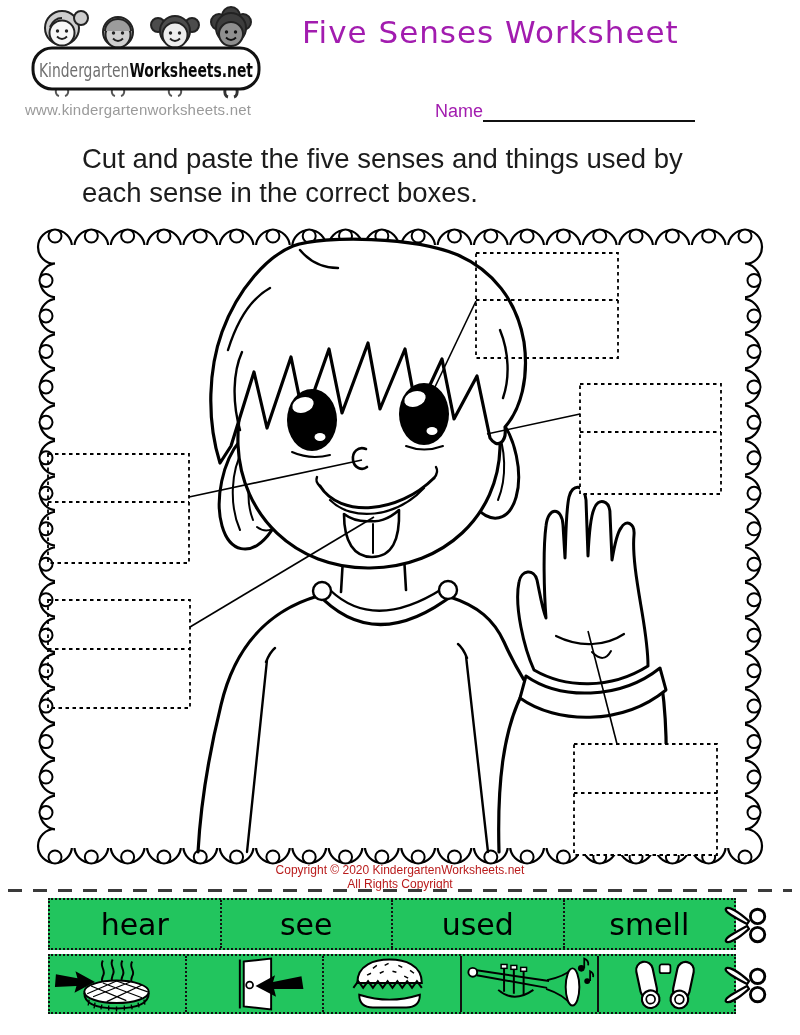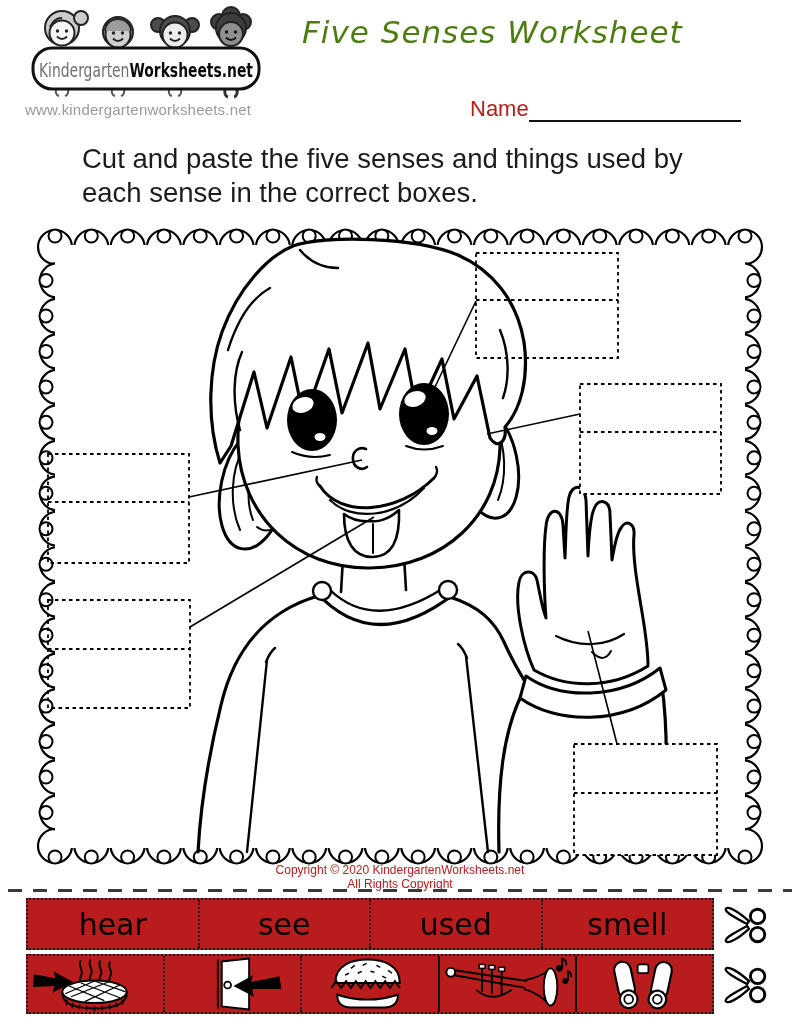--- a/index.html
+++ b/index.html
@@ -1,30 +1,30 @@
 <!DOCTYPE html>
 <html><head>
 <meta charset="utf-8">
 <style>
   html,body{margin:0;padding:0;background:#fff;}
   .page{position:relative;width:800px;height:1035px;background:#fff;overflow:hidden;
         font-family:"Liberation Sans",sans-serif;color:#111;}
   .abs{position:absolute;}
   .website{left:25px;top:101px;width:242px;text-align:left;font-size:15px;color:#9a9a9a;letter-spacing:.2px;}
   .title{left:302px;top:14px;width:470px;font-family:"DejaVu Sans",sans-serif;
-         font-size:31px;font-weight:500;color:#4d7c0f;letter-spacing:1px;white-space:nowrap;font-style:italic;}
-  .name-row{left:470px;top:96px;font-size:22px;color:#b91c1c;white-space:nowrap;}
+         font-size:31px;font-weight:500;color:#a21caf;letter-spacing:1px;white-space:nowrap;}
+  .name-row{left:435px;top:96px;font-size:18px;color:#a21caf;white-space:nowrap;}
   .name-line{display:inline-block;width:212px;border-bottom:2.5px solid #111;height:24px;vertical-align:bottom;}
   .instructions{left:82px;top:142px;width:670px;font-size:27.5px;line-height:34px;color:#1c1c1c;
                 font-family:"Liberation Sans",sans-serif;}
   .frame-svg{left:0;top:0;width:800px;height:1035px;pointer-events:none;}
   .copyright{left:0;top:863px;width:800px;text-align:center;font-size:12px;line-height:14px;color:#b91c1c;}
   .cutline{left:8px;top:889px;width:784px;height:3px;
            background:repeating-linear-gradient(90deg,#3a3a3a 0 14px,transparent 14px 25px);}
-  .strip{left:26px;width:688px;display:flex;border:2px dotted #111;background:#b91c1c;box-sizing:border-box;}
+  .strip{left:48px;width:688px;display:flex;border:2px dotted #111;background:#22c55e;box-sizing:border-box;}
   .word-strip{top:898px;height:52px;}
   .picture-strip{top:954px;height:60px;}
   .cell{flex:1;display:flex;align-items:center;justify-content:center;
         border-right:2px dotted #111;box-sizing:border-box;overflow:hidden;}
   .cell:last-child{border-right:none;}
   .cell.solid-sides{border-left:2px solid #111;border-right:2px solid #111;margin-left:-2px;}
   .word{font-family:"DejaVu Sans",sans-serif;font-size:30px;color:#000;}
   .scissors{position:absolute;left:724px;width:48px;}
   .sc1{top:903px;height:44px;}
   .sc2{top:962px;height:46px;}

